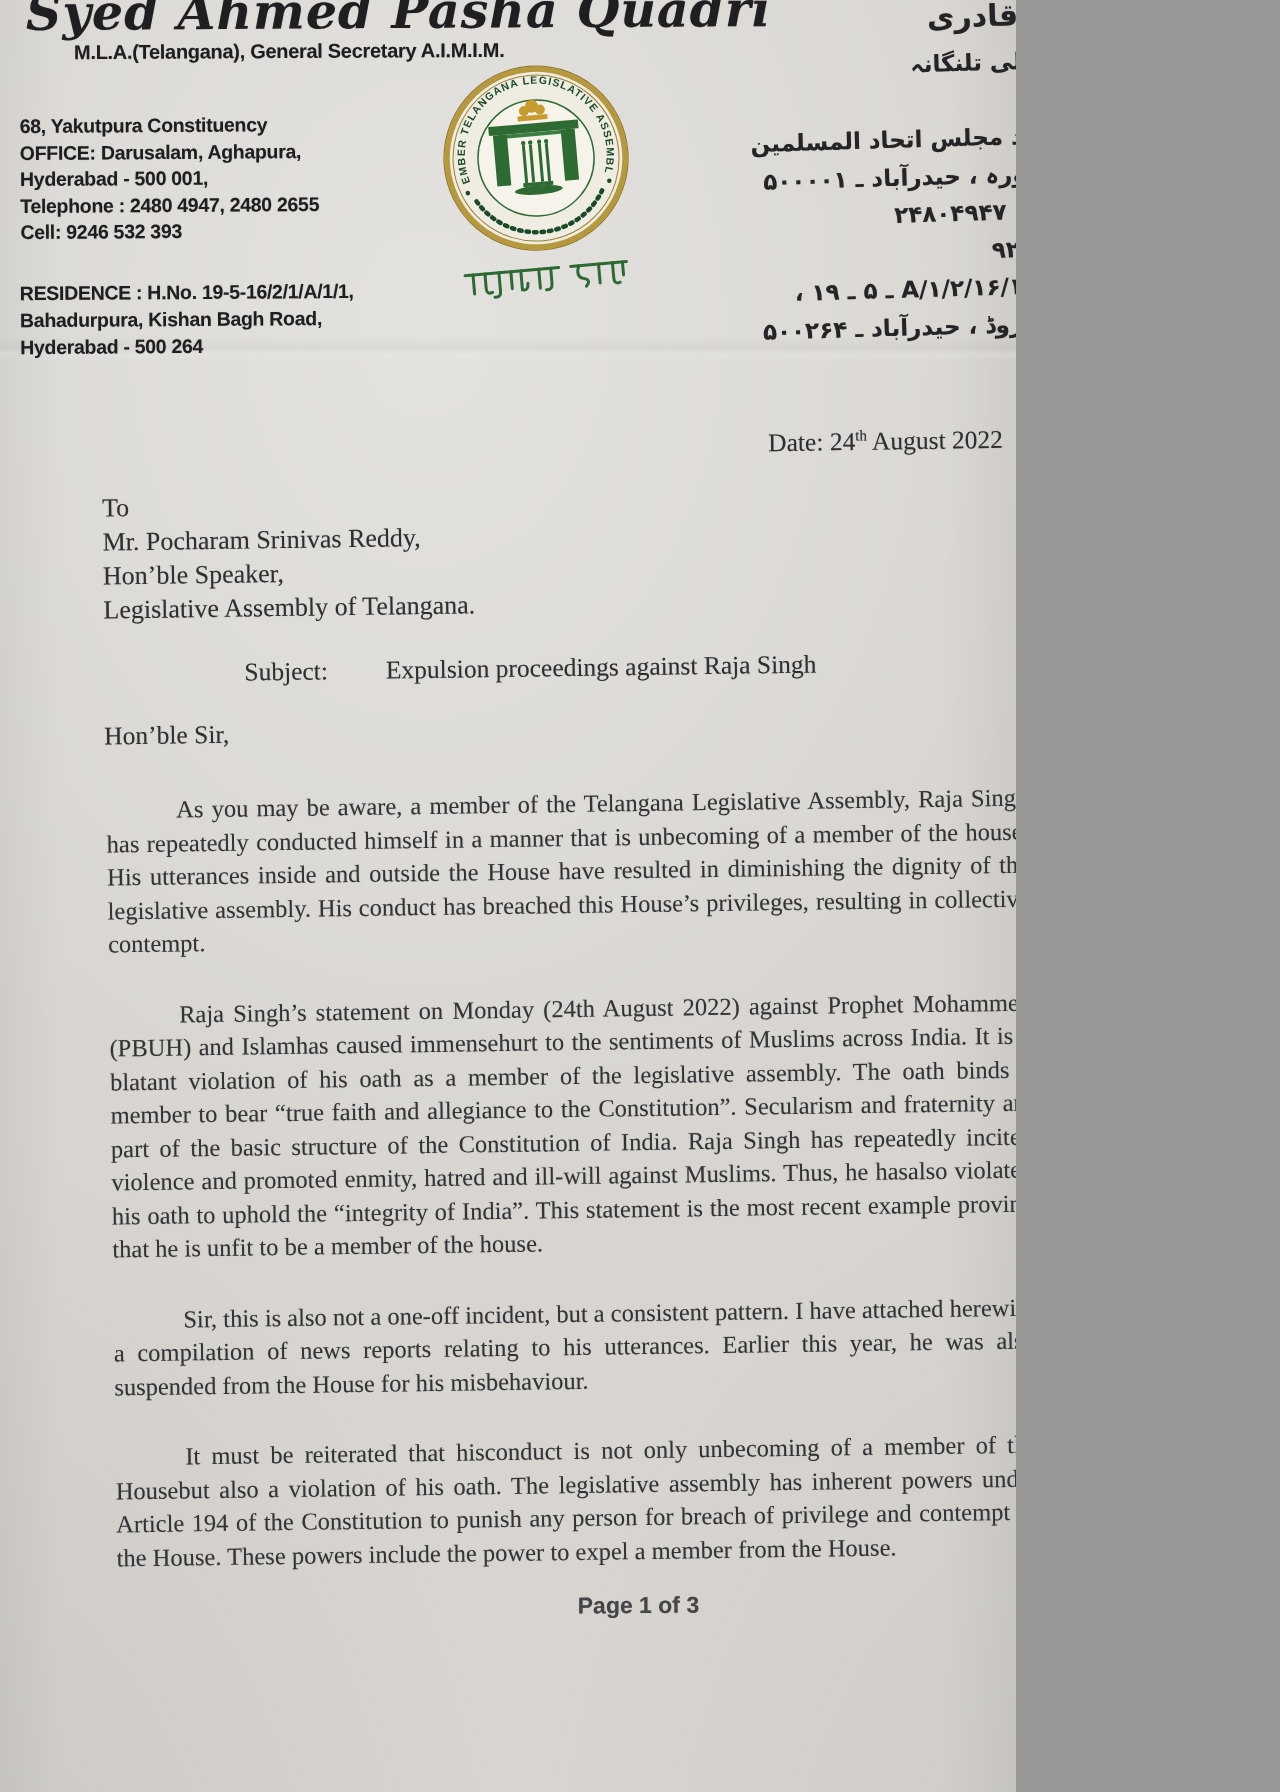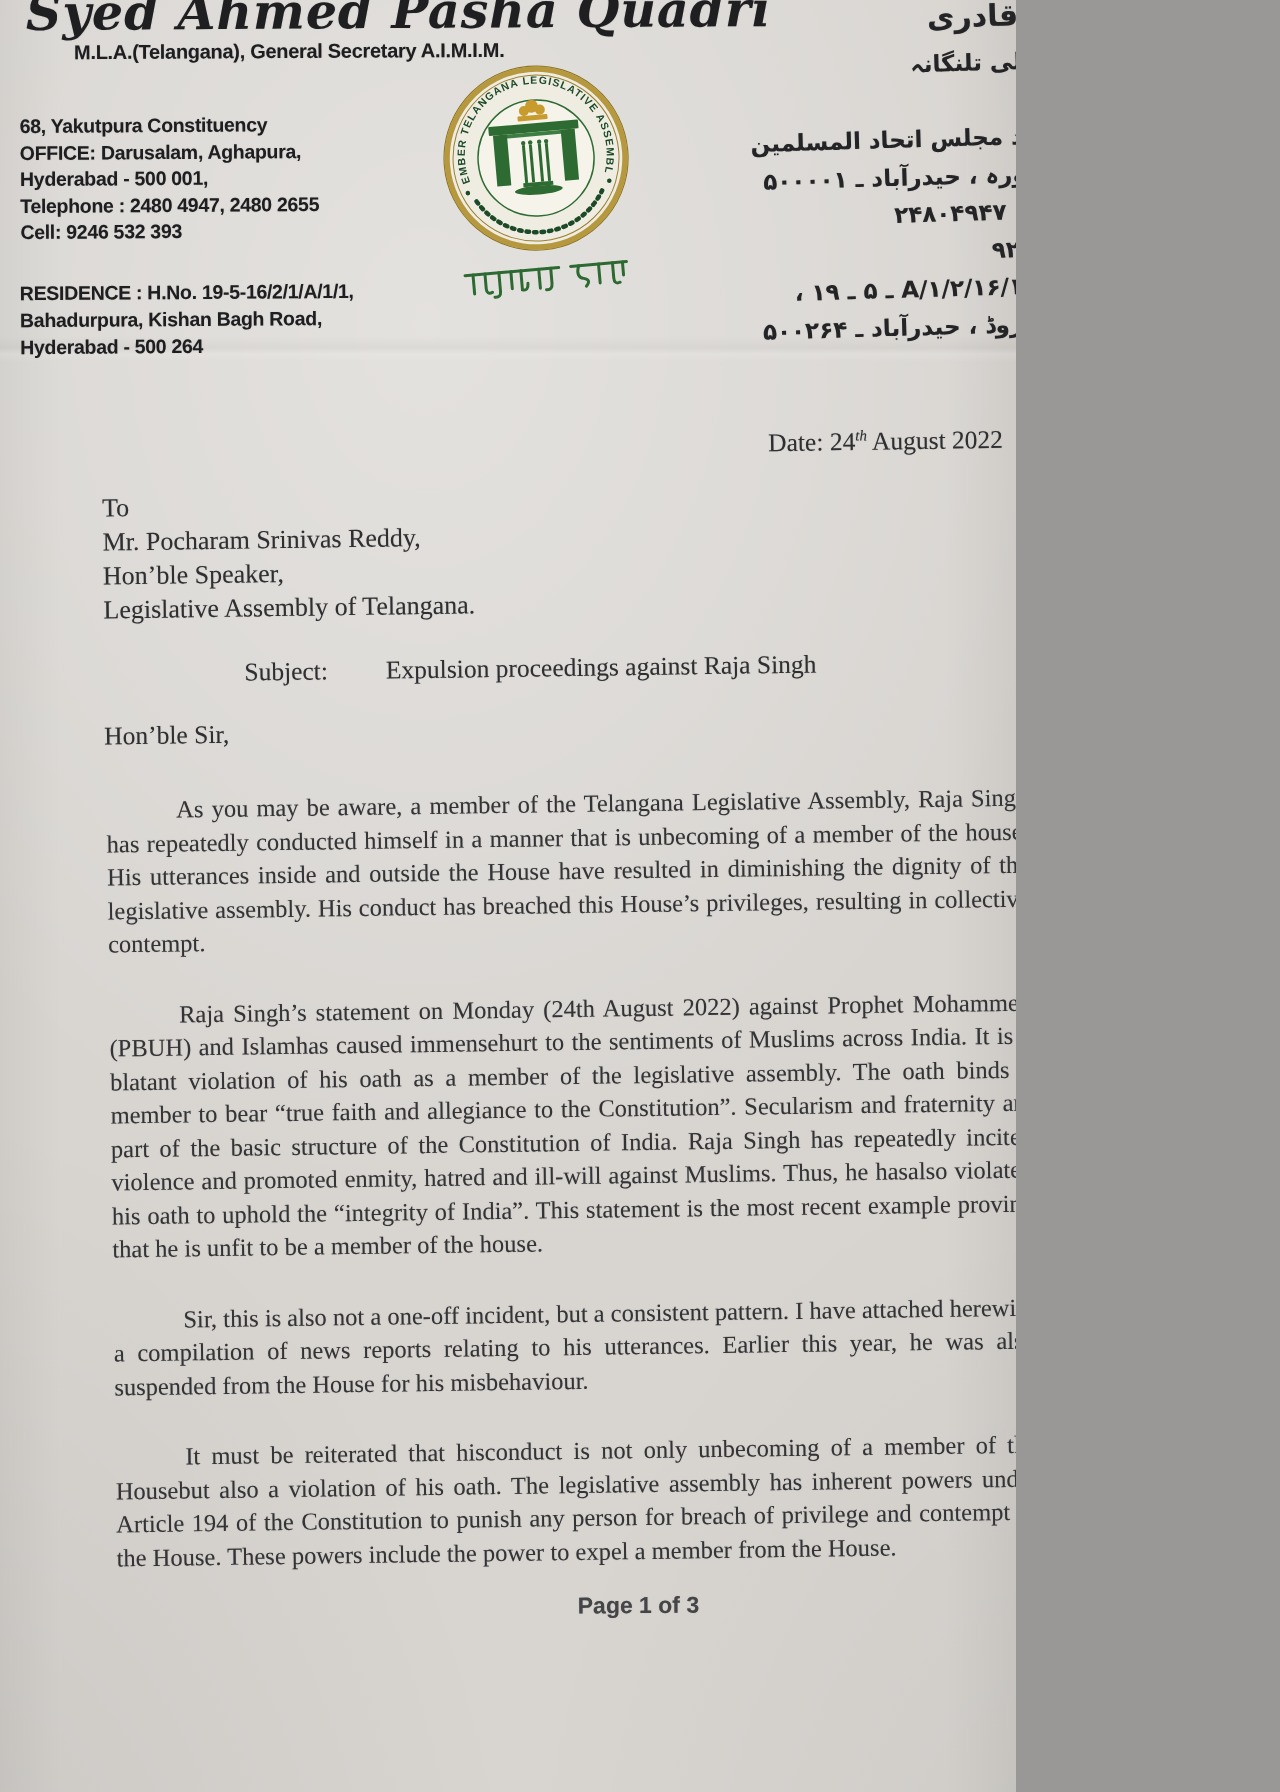--- a/index.html
+++ b/index.html
@@ -37,21 +37,21 @@
 
   
   .seal-wrap{position:absolute;left:443px;top:58px;width:190px;height:245px;transform:rotate(-5deg);}
   .seal-svg{display:block;}
   .motto-svg{position:absolute;left:10px;top:202px;}
   .sr{position:absolute;width:1px;height:1px;opacity:0;overflow:hidden;pointer-events:none;}
 
   
   .letter{position:absolute;left:0;top:0;width:1280px;height:1792px;transform:rotate(-0.8deg);transform-origin:50% 40%;}
   .date-line{position:absolute;left:772px;top:430px;font-size:25.5px;color:#2f2f32;}
-  .date-line sup{font-size:15px;vertical-align:super;line-height:0;font-style:italic;}
+  .date-line sup{font-size:15px;vertical-align:super;line-height:0;}
   .recipient{position:absolute;left:105px;top:484px;font-size:26px;line-height:34px;color:#2f2f32;}
   .subject-row{position:absolute;left:245px;top:652px;font-size:25.5px;color:#2f2f32;}
   .subject-label{display:inline-block;}
   .subject-text{display:inline-block;margin-left:58px;}
   .salutation{position:absolute;left:104px;top:714px;font-size:25.5px;color:#2f2f32;}
   .body-text{position:absolute;left:105px;top:786px;width:922px;font-size:24.5px;line-height:33.5px;
     text-align:justify;color:#343437;}
   .body-text p{margin:0 0 37px 0;text-indent:70px;}
   .footer{position:absolute;left:0;top:1592px;width:1252px;text-align:center;
     font-family:"Liberation Sans","DejaVu Sans",sans-serif;font-weight:700;font-size:23px;color:#454548;

